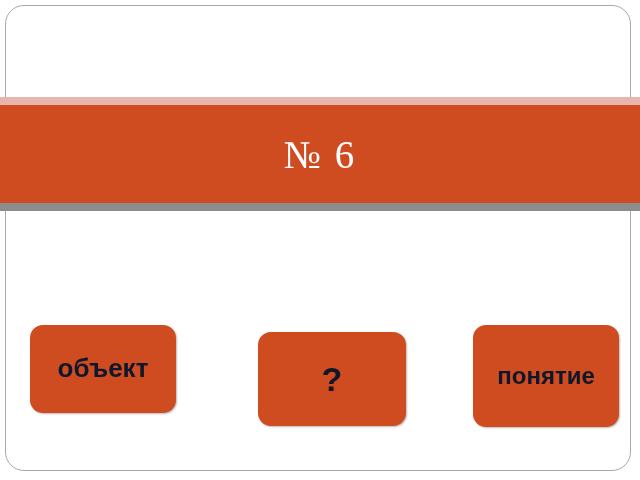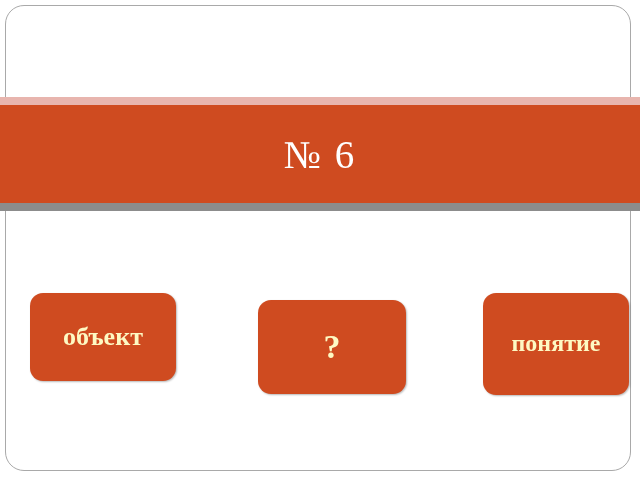--- a/index.html
+++ b/index.html
@@ -92,29 +92,30 @@
     top: 240px;
     width: 640px;
     height: 200px;
   }
 
   .node-box {
     position: absolute;
     box-sizing: border-box;
     background: #cf4b20;
     border-radius: 13px;
-    color: #fef9c3;
-    font-family: Liberation Serif, serif;
+    color: #0f172a;
+    font-family: Liberation Sans, sans-serif;
     font-weight: bold;
     display: flex;
     align-items: center;
     justify-content: center;
     text-align: center;
     overflow: hidden;
     box-shadow: 1px 1px 2px rgba(0,0,0,0.28);
+    margin-top: 32px;
   }
 
   #node-object {
     left: 30px;
     top: 53px;
     width: 146px;
     height: 88px;
     font-size: 26px;
     line-height: 1.15;
     padding: 0 2px;
@@ -122,21 +123,21 @@
 
   #node-unknown {
     left: 258px;
     top: 60px;
     width: 148px;
     height: 94px;
     font-size: 34px;
   }
 
   #node-concept {
-    left: 483px;
+    left: 473px;
     top: 53px;
     width: 146px;
     height: 102px;
     font-size: 24px;
     line-height: 1.15;
     padding: 0 2px;
   }
 </style>
 </head>
 <body>

